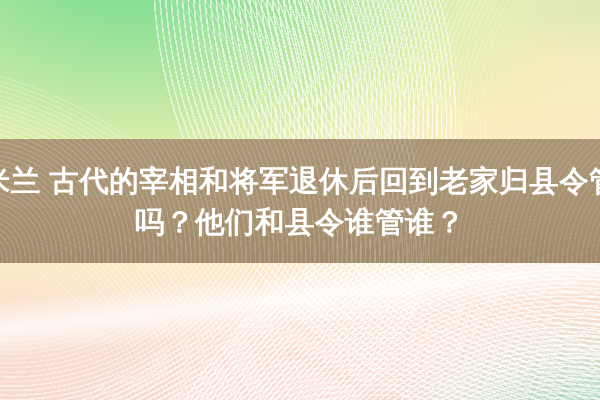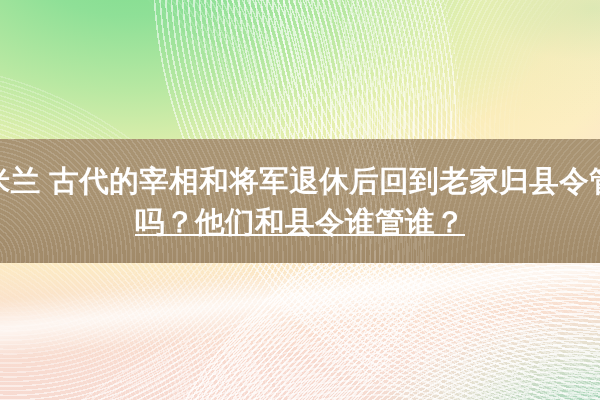--- a/index.html
+++ b/index.html
@@ -233,21 +233,21 @@
   .title-line {
     color: #ffffff;
     font-size: 30px;
     font-weight: 700;
     line-height: 1.22;
     letter-spacing: 0.5px;
     white-space: nowrap;
     text-align: center;
   }
   .title-line-1 { font-size: 29.5px; }
-  .title-line-2 { font-size: 29.5px; text-decoration: underline; }
+  .title-line-2 { font-size: 29.5px; }
 </style>
 </head>
 <body>
 
 <div id="banner">
 
   <div class="bg-base"></div>
   <div class="bg-warm"></div>
   <div class="bg-mint-corner"></div>
   <div class="bg-mint-edge"></div>

